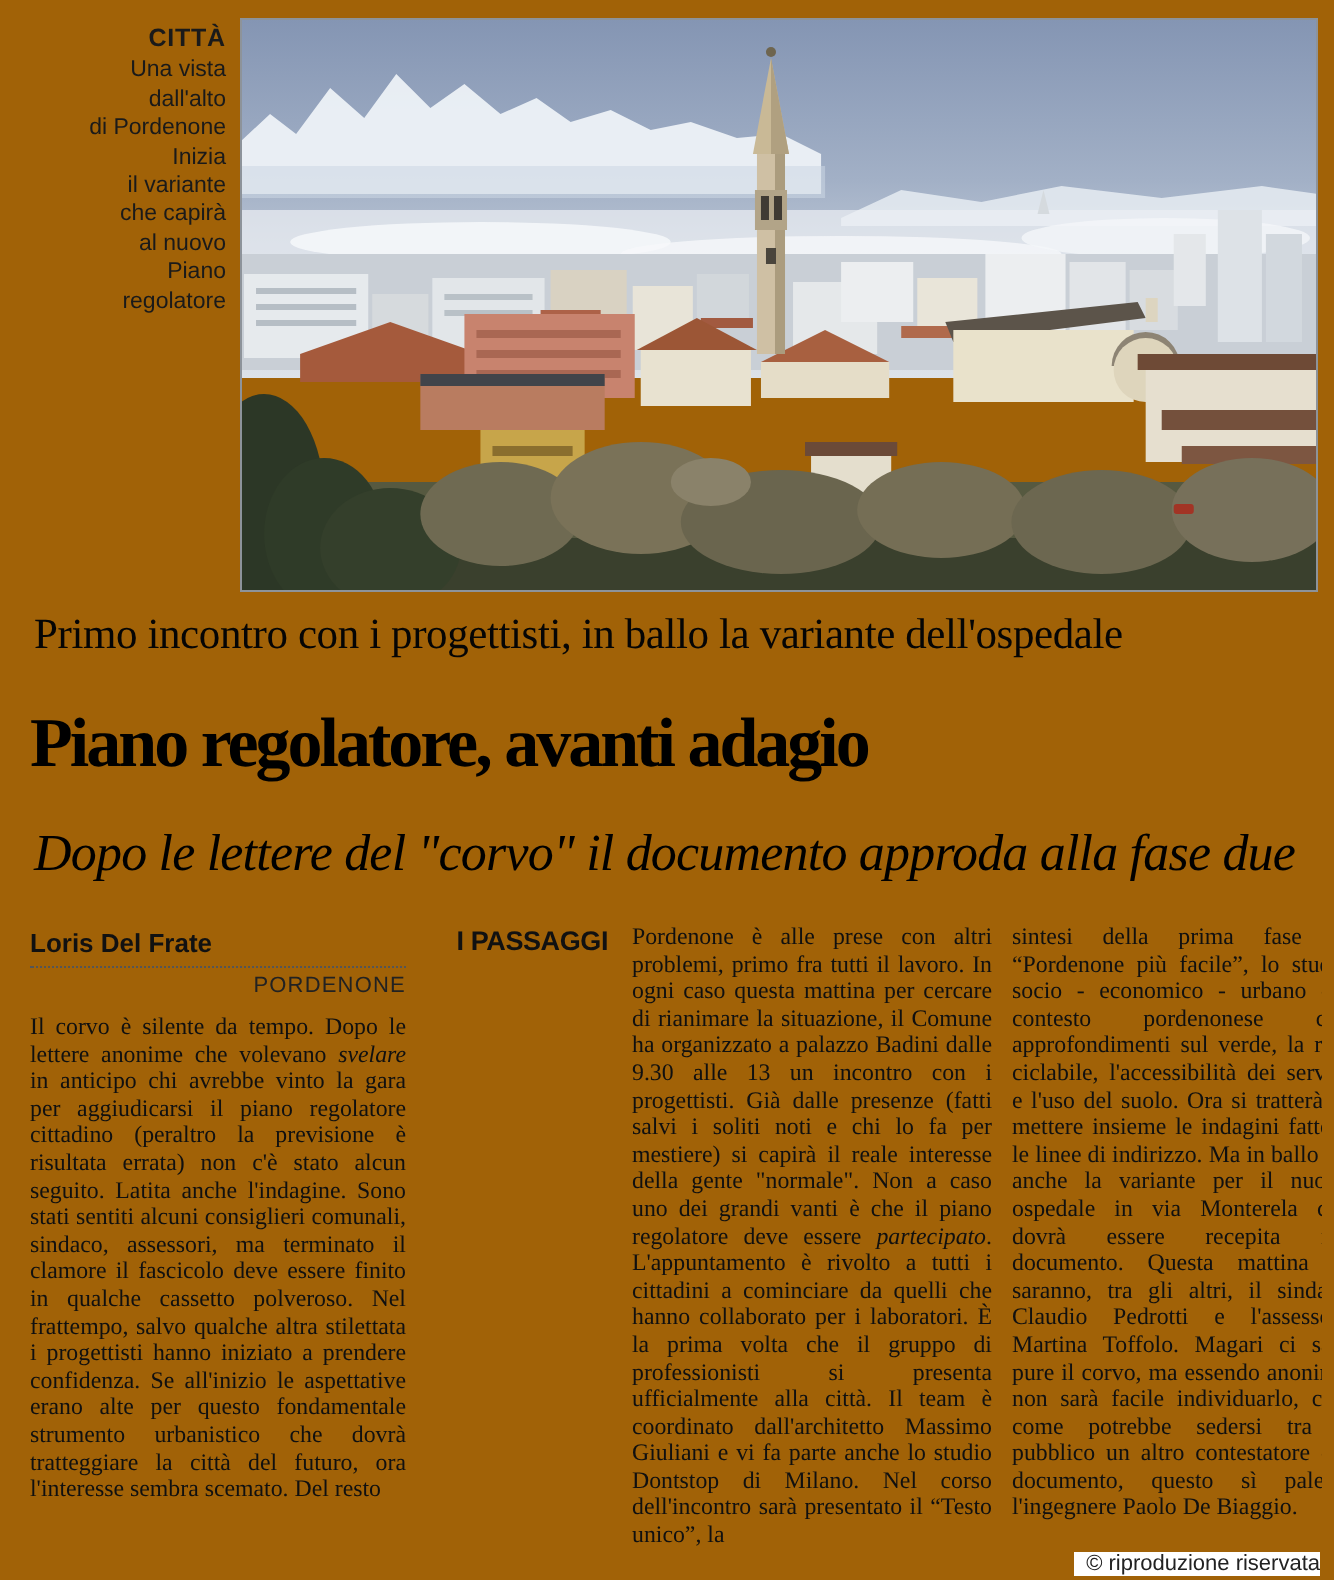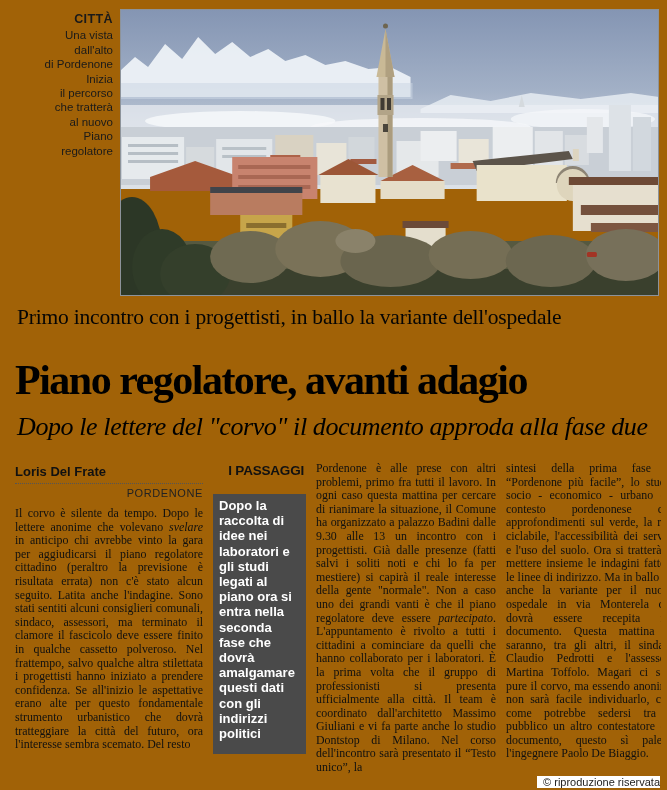--- a/index.html
+++ b/index.html
@@ -12,21 +12,21 @@
   .caption .cap-label{font-weight:bold;font-size:12.5px;letter-spacing:.4px;margin-bottom:2px;}
 
   
   .photo{position:absolute;left:120px;top:9px;width:539px;height:287px;}
   .photo svg{display:block;width:100%;height:100%;}
 
   
   .kicker{position:absolute;left:17px;top:305px;width:645px;font-size:21.5px;
           letter-spacing:-.2px;color:#050505;font-family:Liberation Serif, serif;}
   .headline{position:absolute;left:15px;top:331px;width:650px;
-            font-family:"Liberation Serif",serif;font-size:42px;line-height:1.02;
+            font-family:"Liberation Serif",serif;font-size:35px;line-height:1.02;
             letter-spacing:-1.5px;color:#000;white-space:nowrap;}
   .headline .hl-bold{font-weight:bold;}
   .subhead{position:absolute;left:17px;top:412px;width:645px;
            font-family:"Liberation Serif",serif;font-style:italic;font-size:26px;
            letter-spacing:-.4px;color:#000;}
 
   
   .content{position:absolute;left:15px;top:462px;width:646px;height:328px;
            display:grid;grid-template-columns:188px 93px 180px 169px;column-gap:10px;
            overflow:hidden;}
@@ -56,22 +56,22 @@
 
 <div class="page">
 
   <div class="caption">
     <div class="cap-label">CITTÀ</div>
     <div>
         <div>Una vista</div>
         <div>dall'alto</div>
         <div>di Pordenone</div>
         <div>Inizia</div>
-        <div>il percorso</div>
-        <div>che tratterà</div>
+        <div>il variante</div>
+        <div>che capirà</div>
         <div>al nuovo</div>
         <div>Piano</div>
         <div>regolatore</div>
       </div>
   </div>
 
   <div class="photo">
     <svg viewBox="0 0 538 287" preserveAspectRatio="none">
       <defs>
         <linearGradient id="sky" x1="0" y1="0" x2="0" y2="1">
@@ -182,21 +182,20 @@
   <div class="content">
 
     <div class="col">
       <div class="byline">Loris Del Frate</div>
       <div class="dateline">PORDENONE</div>
       <div class="bodytext"><span>Il corvo è silente da tempo. Dopo le lettere anonime che volevano </span><i>svelare</i><span> in anticipo chi avrebbe vinto la gara per aggiudicarsi il piano regolatore cittadino (peraltro la previsione è risultata errata) non c'è stato alcun seguito. Latita anche l'indagine. Sono stati sentiti alcuni consiglieri comunali, sindaco, assessori, ma terminato il clamore il fascicolo deve essere finito in qualche cassetto polveroso. Nel frattempo, salvo qualche altra stilettata i progettisti hanno iniziato a prendere confidenza. Se all'inizio le aspettative erano alte per questo fondamentale strumento urbanistico che dovrà tratteggiare la città del futuro, ora l'interesse sembra scemato. Del resto</span></div>
     </div>
 
     <div class="sidebar">
       <div class="sidebar-title">I PASSAGGI</div>
-      <div class="sidebar-box">Dopo la raccolta di idee nei laboratori e gli studi legati al piano ora si entra nella seconda fase che dovrà amalgamare questi dati con gli indirizzi politici</div>
     </div>
 
     <div class="col bodytext"><span>Pordenone è alle prese con altri problemi, primo fra tutti il lavoro. In ogni caso questa mattina per cercare di rianimare la situazione, il Comune ha organizzato a palazzo Badini dalle 9.30 alle 13 un incontro con i progettisti. Già dalle presenze (fatti salvi i soliti noti e chi lo fa per mestiere) si capirà il reale interesse della gente "normale". Non a caso uno dei grandi vanti è che il piano regolatore deve essere </span><i>partecipato</i><span>. L'appuntamento è rivolto a tutti i cittadini a cominciare da quelli che hanno collaborato per i laboratori. È la prima volta che il gruppo di professionisti si presenta ufficialmente alla città. Il team è coordinato dall'architetto Massimo Giuliani e vi fa parte anche lo studio Dontstop di Milano. Nel corso dell'incontro sarà presentato il “Testo unico”, la</span></div>
 
     <div class="col bodytext"><span>sintesi della prima fase di “Pordenone più facile”, lo studio socio - economico - urbano del contesto pordenonese con approfondimenti sul verde, la rete ciclabile, l'accessibilità dei servizi e l'uso del suolo. Ora si tratterà di mettere insieme le indagini fatte e le linee di indirizzo. Ma in ballo c'è anche la variante per il nuovo ospedale in via Monterela che dovrà essere recepita nel documento. Questa mattina ci saranno, tra gli altri, il sindaco Claudio Pedrotti e l'assessore Martina Toffolo. Magari ci sarà pure il corvo, ma essendo anonimo non sarà facile individuarlo, così come potrebbe sedersi tra il pubblico un altro contestatore del documento, questo sì palese, l'ingegnere Paolo De Biaggio.</span></div>
 
     <div class="copyright">© riproduzione riservata</div>
   </div>
 
 </div>

